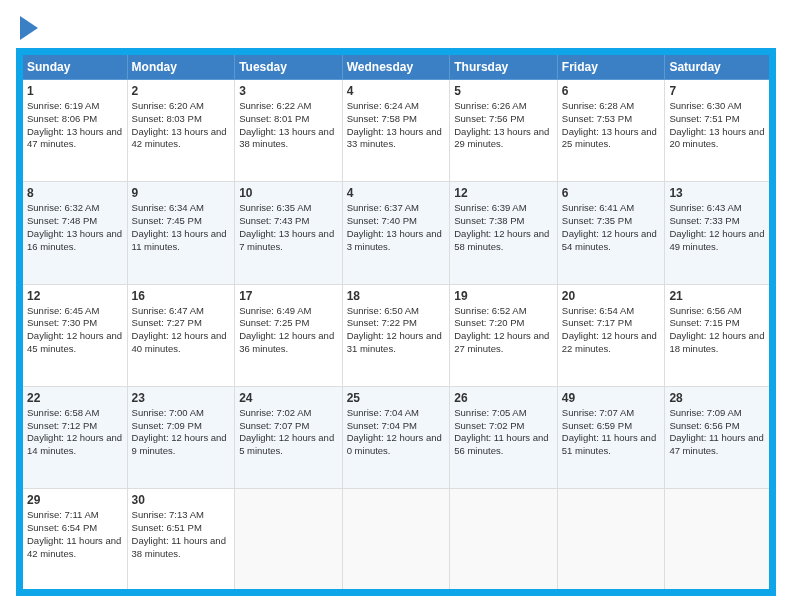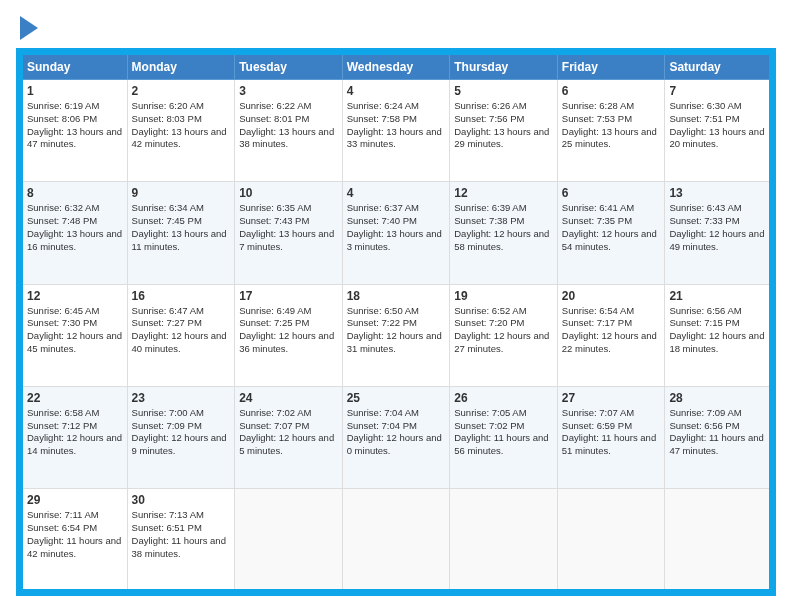--- a/index.html
+++ b/index.html
@@ -231,21 +231,21 @@
           </td>
           <td>
             <span class="day-num">25</span>
             <div class="day-info">Sunrise: 7:04 AM<br>Sunset: 7:04 PM<br>Daylight: 12 hours and 0 minutes.</div>
           </td>
           <td>
             <span class="day-num">26</span>
             <div class="day-info">Sunrise: 7:05 AM<br>Sunset: 7:02 PM<br>Daylight: 11 hours and 56 minutes.</div>
           </td>
           <td>
-            <span class="day-num">27</span>
+            <span class="day-num">49</span>
             <div class="day-info">Sunrise: 7:07 AM<br>Sunset: 6:59 PM<br>Daylight: 11 hours and 51 minutes.</div>
           </td>
           <td>
             <span class="day-num">28</span>
             <div class="day-info">Sunrise: 7:09 AM<br>Sunset: 6:56 PM<br>Daylight: 11 hours and 47 minutes.</div>
           </td>
         </tr>
         <tr>
           <td>
             <span class="day-num">29</span>

